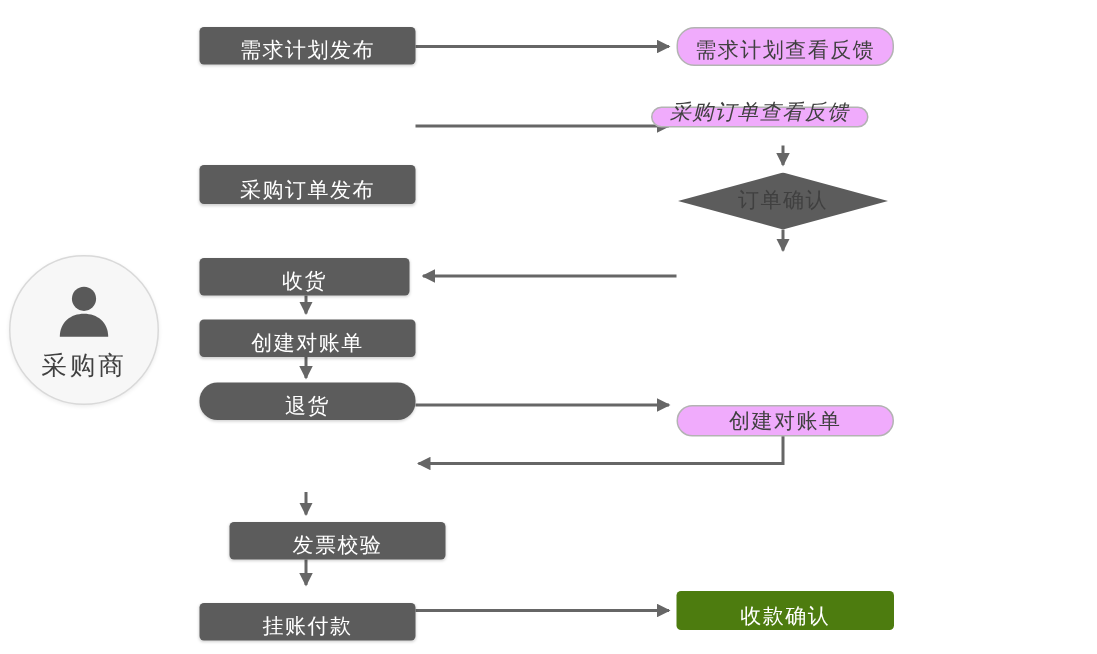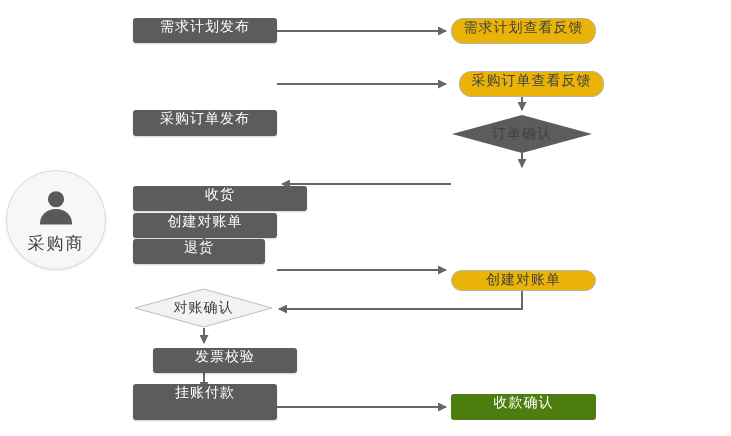--- a/index.html
+++ b/index.html
@@ -4,32 +4,32 @@
 <style>
   html,body{margin:0;padding:0;background:#ffffff;}
   .canvas{
     position:relative;width:731px;height:436px;background:#ffffff;overflow:hidden;
     font-family:"Liberation Sans","DejaVu Sans",sans-serif;
   }
   .connectors{position:absolute;left:0;top:0;width:731px;height:436px;pointer-events:none;}
   .connectors line,.connectors polyline{stroke:#666666;stroke-width:2;fill:none;}
 
   .node{
-    position:absolute;display:flex;align-items:flex-start;justify-content:center;
+    position:absolute;display:flex;align-items:flex-end;justify-content:center;
     font-size:14px;letter-spacing:1px;box-sizing:border-box;white-space:nowrap;
   }
   .node.dark{
     background:#5c5c5c;color:#ffffff;border-radius:3px;
     box-shadow:0 1px 2px rgba(0,0,0,0.18);
   }
   .node.medium{
     background:#4d7c0f;color:#ffffff;border-radius:3px;
   }
   .node.light{
-    background:#eab308;color:#404040;border:1px solid #b3b3b3;border-radius:12px;
+    background:#f0abfc;color:#404040;border:1px solid #b3b3b3;border-radius:12px;
   }
   .diamond{position:absolute;}
   .diamond svg{position:absolute;left:0;top:0;width:100%;height:100%;}
   .diamond .dlabel{
     position:absolute;left:0;top:0;width:100%;height:100%;
     display:flex;align-items:center;justify-content:center;
     font-size:14px;letter-spacing:1px;white-space:nowrap;
   }
   .diamond.dark-d .dlabel{color:#404040;}
   .diamond.light-d .dlabel{color:#404040;}
@@ -77,48 +77,42 @@
     <span class="alabel">采购商</span>
   </div>
 
 
   <div class="node dark" style="left:133px;top:18px;width:144px;height:25px;">
     <span>需求计划发布</span>
   </div>
   <div class="node dark" style="left:133px;top:78px;width:144px;height:26px;margin-top:32px;">
     <span>采购订单发布</span>
   </div>
-  <div class="node dark" style="left:133px;top:186px;width:174px;height:25px;font-family:Liberation Mono, monospace;">
+  <div class="node dark" style="left:133px;top:172px;width:140px;height:25px;font-family:Liberation Mono, monospace;">
     <span>收货</span>
   </div>
   <div class="node dark" style="left:133px;top:213px;width:144px;height:25px;">
     <span>创建对账单</span>
   </div>
-  <div class="node dark" style="left:133px;top:239px;width:132px;height:25px;">
+  <div class="node dark" style="left:133px;top:255px;width:144px;height:25px;border-radius:12px;">
     <span>退货</span>
   </div>
 
-  <div class="diamond light-d" style="left:134px;top:288px;width:139px;height:40px;">
-    <svg viewBox="0 0 139 40" preserveAspectRatio="none">
-      <polygon points="69.5,1 138,20 69.5,39 1,20" fill="#f2f2f2" stroke="#bdbdbd" stroke-width="1"></polygon>
-    </svg>
-    <span class="dlabel">对账确认</span>
-  </div>
 
   <div class="node dark" style="left:133px;top:348px;width:144px;height:25px;margin-left:20px;">
     <span>发票校验</span>
   </div>
-  <div class="node dark" style="left:133px;top:384px;width:144px;height:36px;">
+  <div class="node dark" style="left:133px;top:402px;width:144px;height:25px;">
     <span>挂账付款</span>
   </div>
 
   <div class="node light" style="left:451px;top:18px;width:145px;height:26px;">
     <span>需求计划查看反馈</span>
   </div>
-  <div class="node light" style="left:459px;top:71px;width:145px;height:26px;">
+  <div class="node light" style="left:434px;top:71px;width:145px;height:14px;font-style:italic;">
     <span>采购订单查看反馈</span>
   </div>
 
   <div class="diamond dark-d" style="left:452px;top:115px;width:140px;height:38px;">
     <svg viewBox="0 0 140 38" preserveAspectRatio="none">
       <polygon points="70,0 140,19 70,38 0,19" fill="#5c5c5c"></polygon>
     </svg>
     <span class="dlabel">订单确认</span>
   </div>
 

